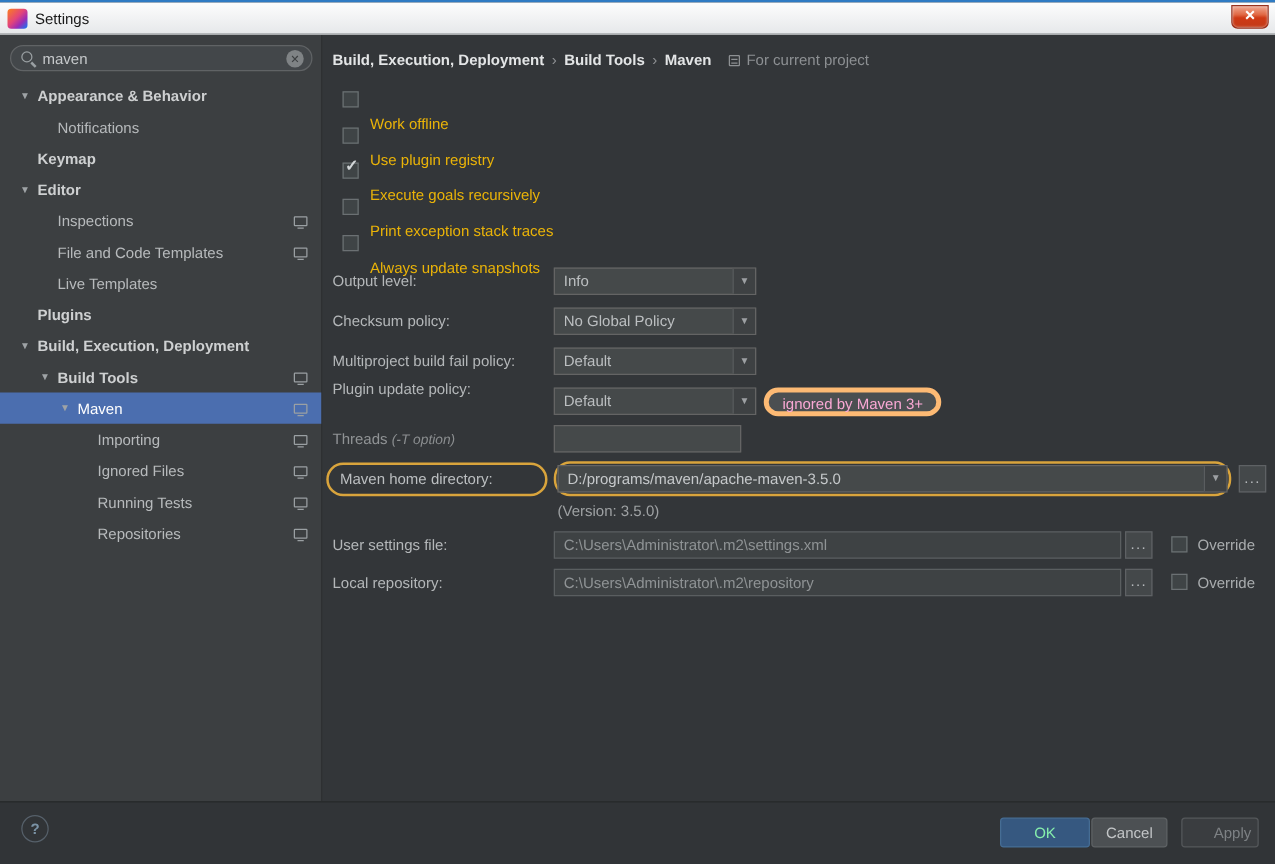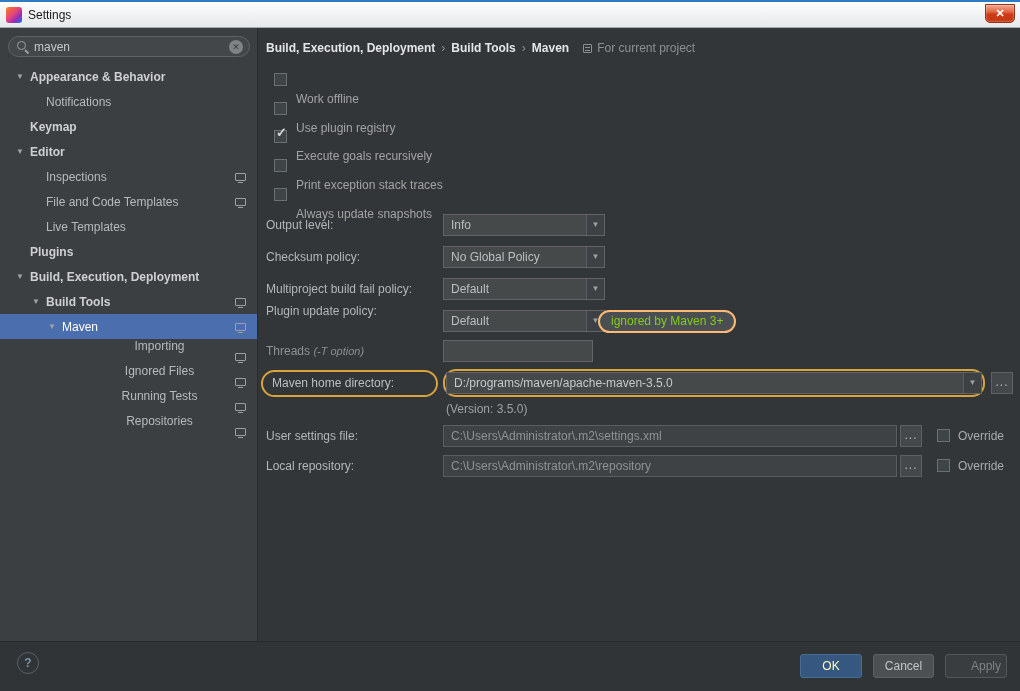--- a/index.html
+++ b/index.html
@@ -46,50 +46,50 @@
   .clear { width:14px; height:14px; border-radius:50%; background:#7f8385; color:#3c3f41; font-size:9px; line-height:14px; text-align:center; flex:none; }
 
   .tree { padding-top:7px; }
   .trow { height:25px; display:flex; align-items:center; }
   .trow .arrow { width:16px; flex:none; font-size:8px; color:#9fa3a6; text-align:left; padding-left:2px; }
   .trow .tlabel { white-space:nowrap; color:#b7babc; }
   .trow.b .tlabel { font-weight:bold; color:#ced0d1; }
   .lv0 { padding-left:14px; }
   .lv1 { padding-left:30px; }
   .lv2 { padding-left:46px; }
-  .lv3 { padding-left:62px;flex-direction:column; }
+  .lv3 { padding-left:62px; }
   .trow.sel { background:#4b6eaf; }
   .trow.sel .tlabel { color:#ffffff; }
   .mon { width:11px; height:8px; border:1px solid #9aa0a3; border-radius:1px; position:relative; margin-left:auto; margin-right:11px; flex:none; }
   .mon::after { content:""; position:absolute; left:2px; right:2px; bottom:-3px; border-bottom:1px solid #9aa0a3; }
 
   
   .main { position:relative; flex:1; background:#333639; overflow:hidden; }
 
   .breadcrumb { position:absolute; top:10px; left:8px; height:20px; display:flex; align-items:center; gap:6px; white-space:nowrap; }
   .bc { font-weight:bold; color:#e3e5e6; }
   .bcsep { color:#8d9093; }
   .scope { display:flex; align-items:center; gap:5px; color:#8d9093; margin-left:8px; }
   .sicon { width:9px; height:9px; border:1px solid #8d9093; border-radius:1px; position:relative; }
   .sicon::after { content:""; position:absolute; left:1px; right:1px; top:2px; border-top:1px solid #8d9093; box-shadow:0 3px 0 #8d9093; }
 
   .cbrow { position:absolute; left:16px; height:20px; display:flex; align-items:center; gap:9px; }
   .cb { width:13px; height:13px; background:#3f4446; border:1px solid #6b7073; position:relative; flex:none; }
   .cb.checked::after { content:"✓"; position:absolute; left:1px; top:-6px; color:#d2d6d8; font-size:13px; font-weight:bold; }
-  .cblabel { color:#a3a3a3;margin-top:40px; }
+  .cblabel { color:#eab308;margin-top:40px; }
 
   .flabel { position:absolute; left:8px; height:22px; line-height:22px; color:#b4b7b9; white-space:nowrap; }
   .flabel.dim { color:#909395; }
   .hint { font-style:italic; font-size:11px; color:#8b8e90; }
 
   .dd { position:absolute; left:185px; width:162px; height:22px; background:#45494a; border:1px solid #646464; display:flex; align-items:stretch; }
   .dd .val { flex:1; padding:0 7px; line-height:20px; color:#bcbfc1; white-space:nowrap; overflow:hidden; }
   .dd .arr { width:18px; flex:none; border-left:1px solid #5a5d5f; background:#3e4143; color:#9da0a3; font-size:8px; text-align:center; line-height:20px; }
 
-  .badge { position:absolute; top:282px; left:340px; height:23px; line-height:19px; border:2px solid #fdba74; border-radius:12px; background:#4b4f51; padding:0 11px; color:#84cc16; white-space:nowrap; }
+  .badge { position:absolute; top:282px; left:353px; height:23px; line-height:19px; border:4px solid #fdba74; border-radius:12px; background:#4b4f51; padding:0 11px; color:#f9a8d4; white-space:nowrap; }
 
   .txt { position:absolute; left:185px; width:150px; height:22px; background:#45494a; border:1px solid #646464; color:#bbbbbb; font:12px "Liberation Sans", sans-serif; padding:0 6px; outline:none; }
 
   .mhrow { position:absolute; top:339px; left:3px; width:752px; height:32px; display:flex; align-items:center; }
   .mlabel { width:177px; height:27px; line-height:23px; border:2px solid #d9a43c; border-radius:14px; padding-left:9px; color:#bcbfc1; flex:none; white-space:nowrap; }
   .mcombo-wrap { flex:1; margin-left:5px; border:2px solid #d9a43c; border-radius:13px; padding:1px; height:28px; display:flex; min-width:0; }
   .mcombo { flex:1; background:#45494a; border:1px solid #646464; display:flex; align-items:stretch; min-width:0; }
   .mcombo .val { flex:1; padding:0 7px; line-height:20px; color:#c6c9cb; white-space:nowrap; overflow:hidden; }
   .mcombo .arr { width:18px; flex:none; border-left:1px solid #5a5d5f; background:#3e4143; color:#9da0a3; font-size:8px; text-align:center; line-height:20px; }
   .browse { width:22px; height:22px; background:#44484a; border:1px solid #5e6164; color:#b7babd; text-align:center; line-height:18px; letter-spacing:1px; flex:none; }
@@ -97,21 +97,21 @@
   .vnote { position:absolute; top:374px; left:188px; color:#9ea1a3; }
 
   .pathfield { position:absolute; left:185px; width:454px; height:22px; background:#3e4244; border:1px solid #5a5e60; color:#8f9395; line-height:20px; padding:0 7px; white-space:nowrap; overflow:hidden; }
   .ovcb { position:absolute; left:679px; }
   .ovlabel { position:absolute; left:700px; height:22px; line-height:22px; color:#a9acae; }
 
   
   .footer { height:50px; flex:none; background:#313437; border-top:1px solid #26282a; position:relative; }
   .help { position:absolute; left:17px; top:10px; width:22px; height:22px; border-radius:50%; border:1px solid #56606a; color:#7b93a6; font-weight:bold; text-align:center; line-height:20px; }
   .btn { position:absolute; top:12px; height:24px; border-radius:3px; text-align:center; line-height:22px; }
-  .btn.ok { left:800px; width:62px; background:#365880; border:1px solid #466d94; color:#fef9c3; }
+  .btn.ok { left:800px; width:72px; background:#365880; border:1px solid #466d94; color:#86efac; }
   .btn.cancel { left:873px; width:61px; background:#4c5053; border:1px solid #5e6265; color:#c2c5c7; }
   .btn.apply { left:945px; width:62px; background:#3a3d40; border:1px solid #55585b; color:#7d8184;padding-left:20px; }
 </style>
 </head>
 <body>
 
 <div class="window">
 
   <div class="titlebar">
     <span class="logo"></span>

